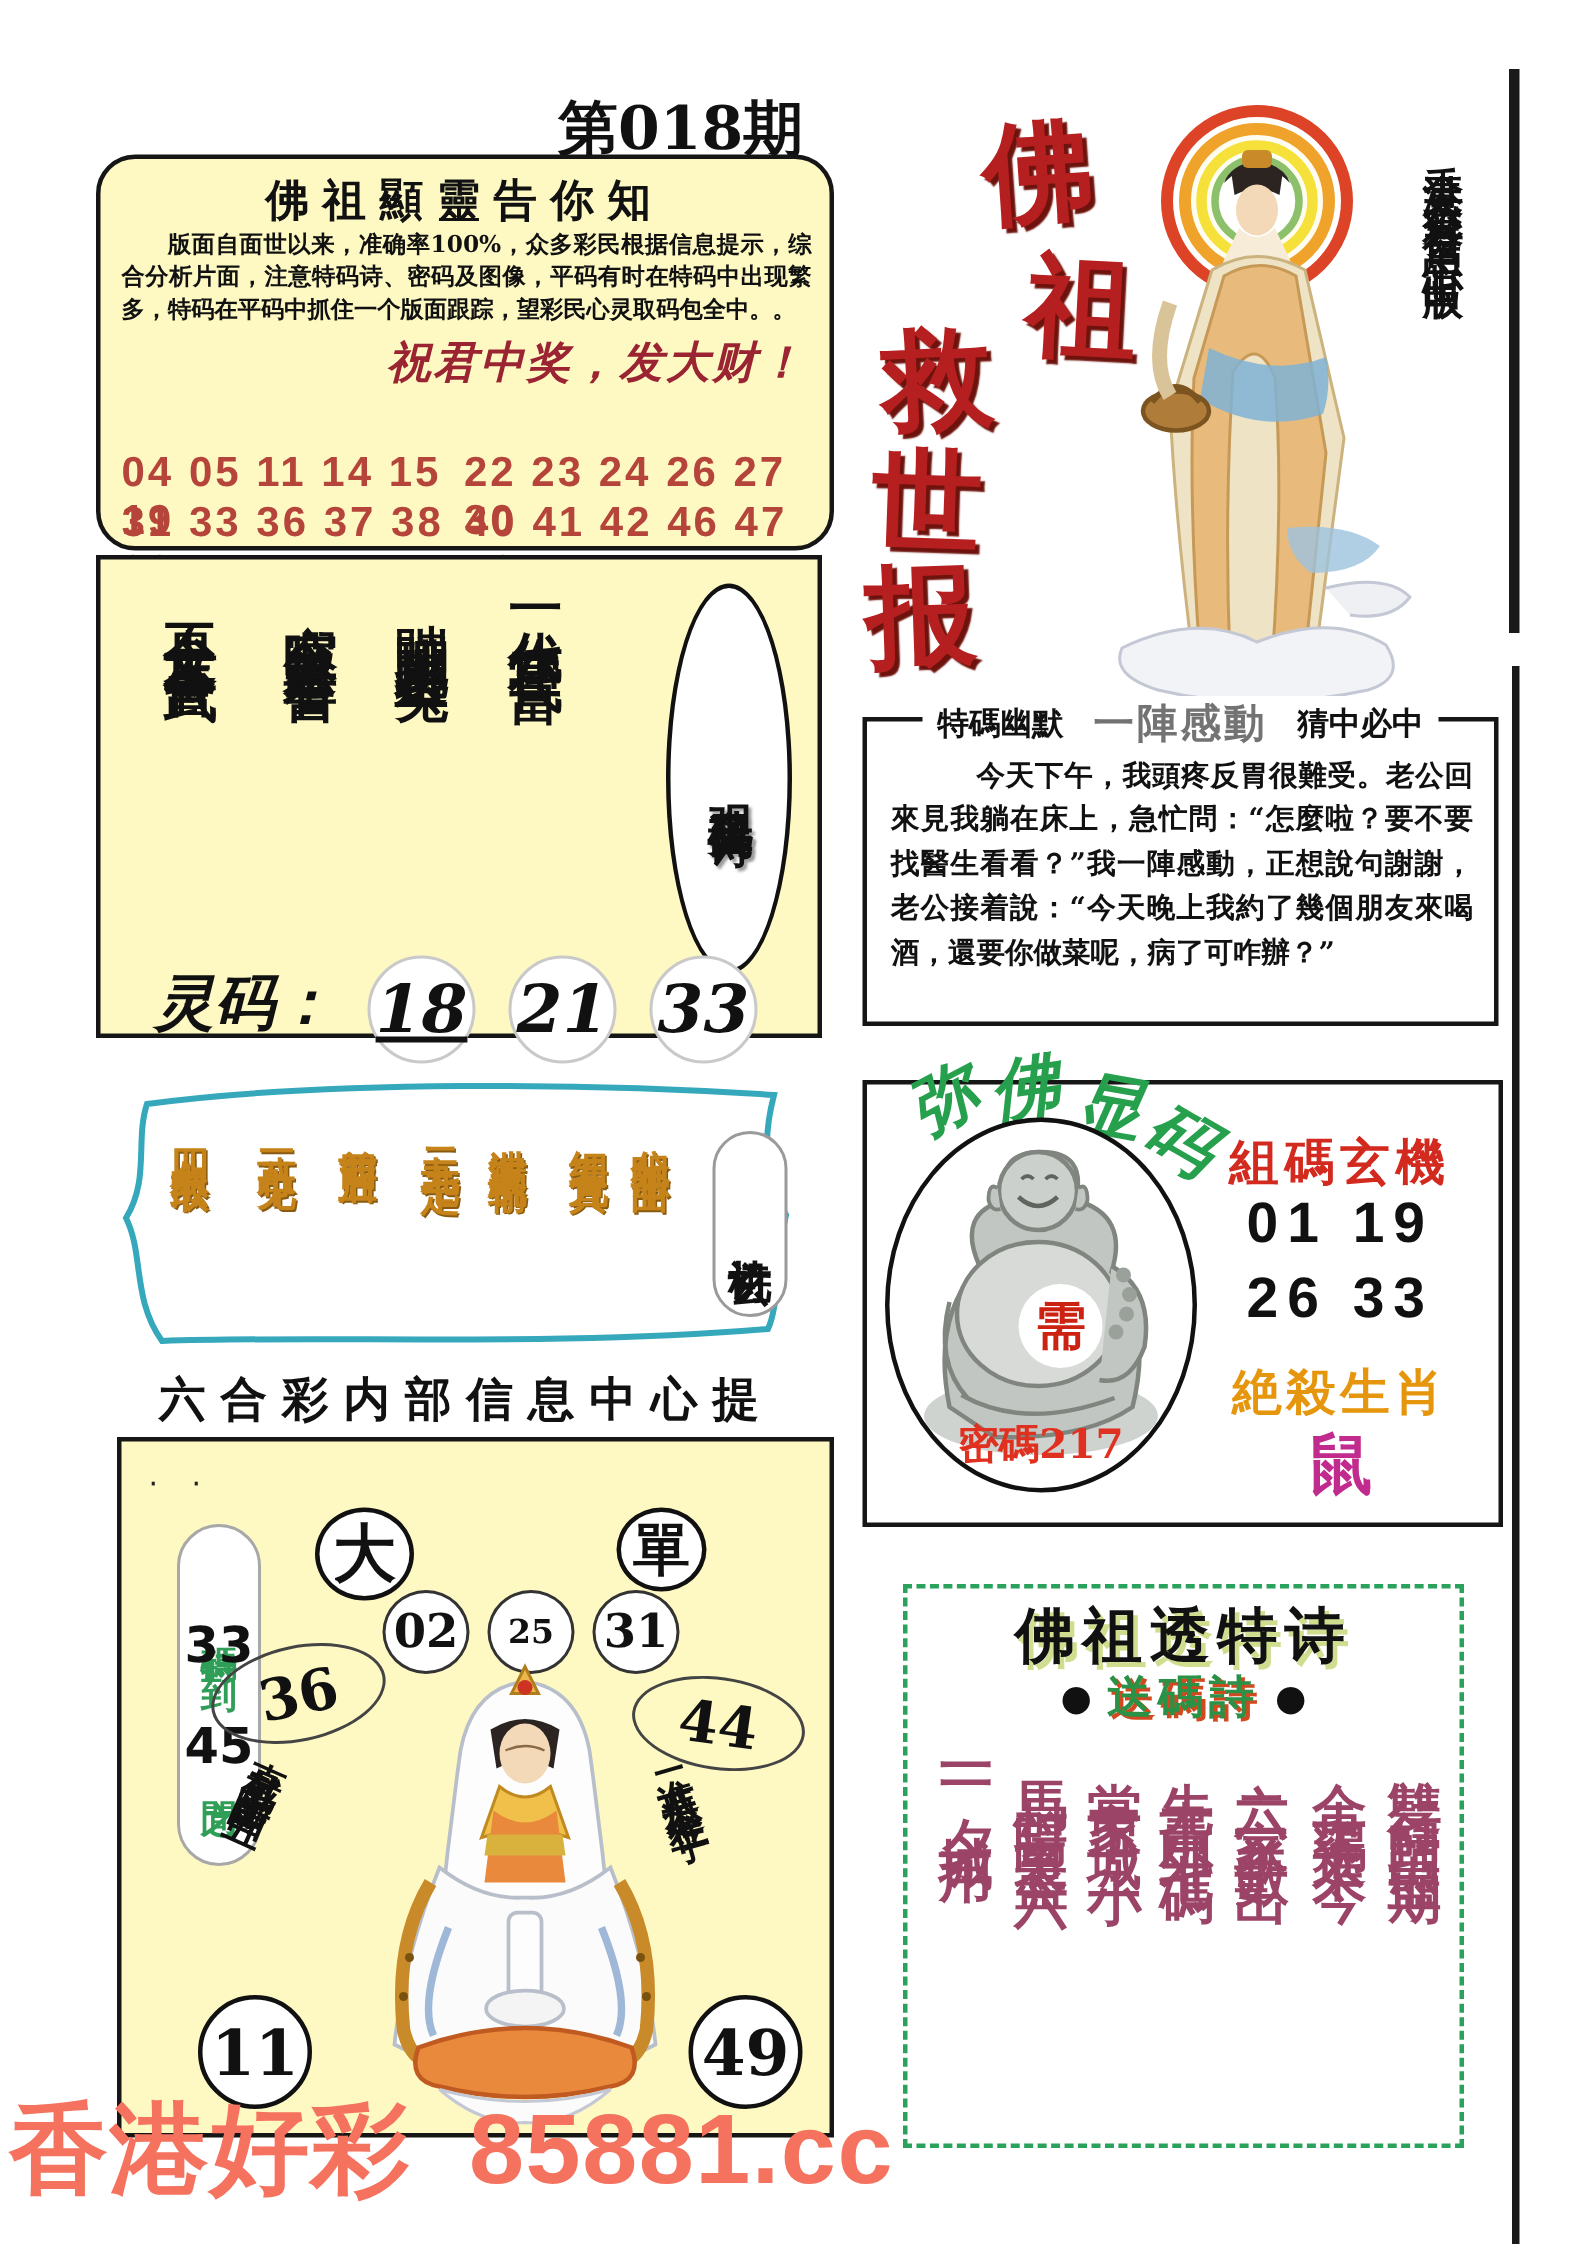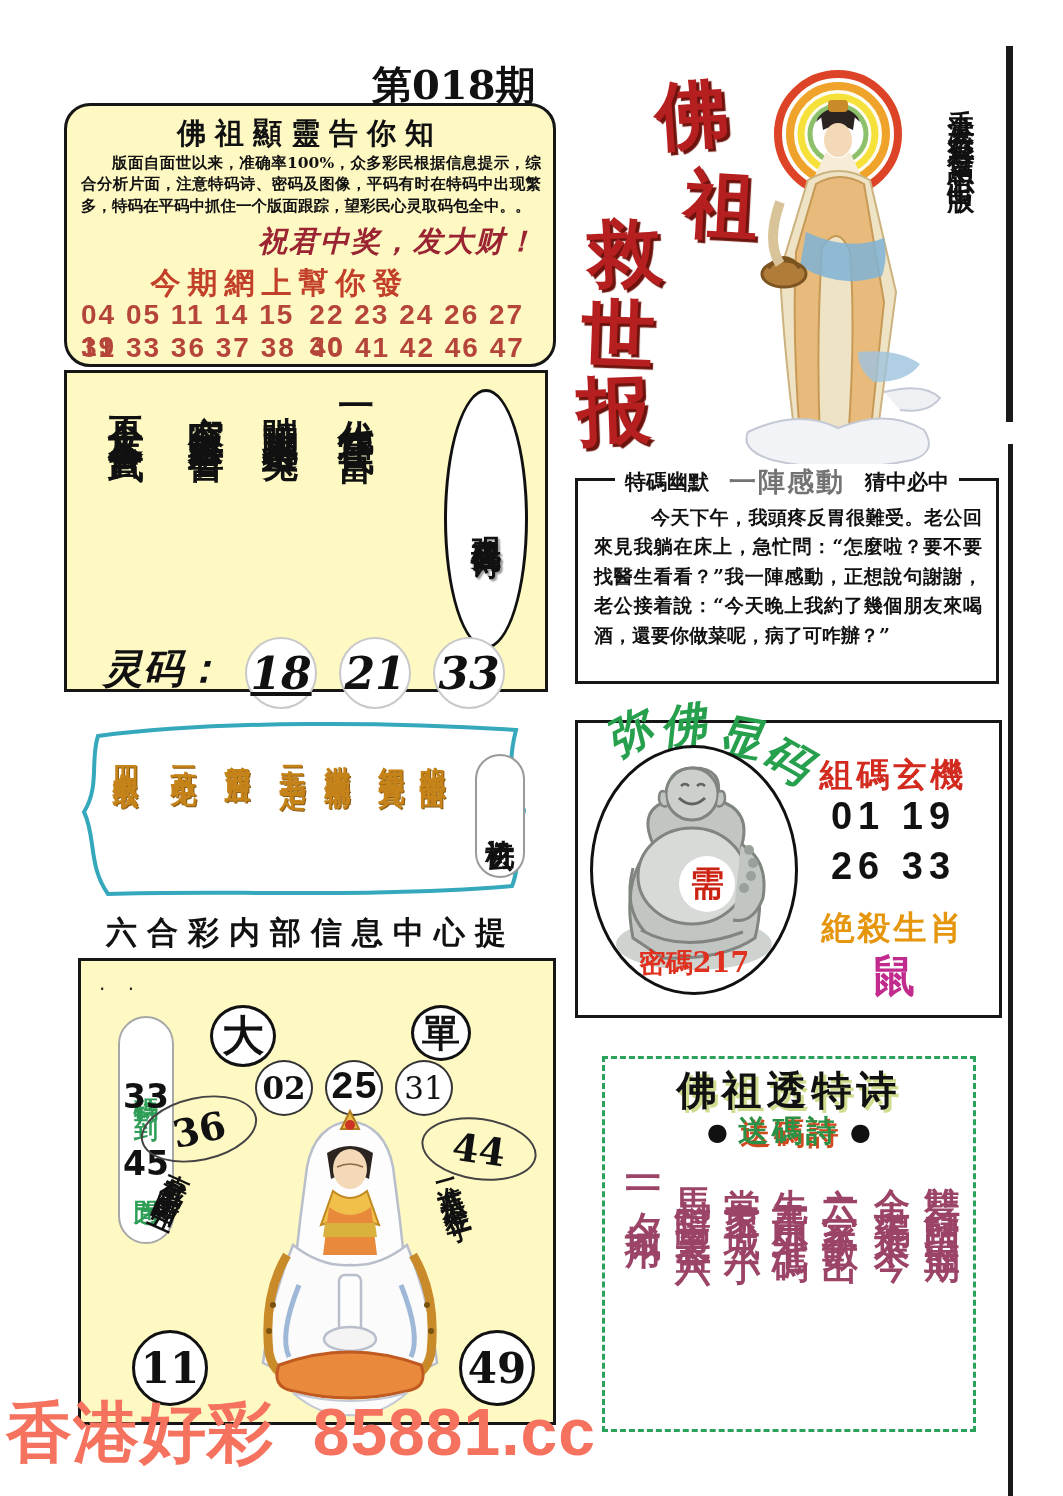--- a/index.html
+++ b/index.html
@@ -106,21 +106,20 @@
 <body>
 
 <div id="page">
 
   <div class="abs serif" style="left:372px;top:58px;font-size:40px;font-weight:bold;">第018期</div>
 
   <div class="abs box announce">
     <div class="abs serif announce-title">佛祖顯靈告你知</div>
     <div class="abs serif announce-body">版面自面世以来，准确率100%，众多彩民根据信息提示，综合分析片面，注意特码诗、密码及图像，平码有时在特码中出现繁多，特码在平码中抓住一个版面跟踪，望彩民心灵取码包全中。。</div>
     <div class="abs serif announce-wish">祝君中奖，发大财！</div>
-    <div class="abs serif announce-sub">今期網上幫你發</div>
     <div class="abs numrow" style="top:193px;">
       <span>04 05 11 14 15 19</span>
       <span>22 23 24 26 27 30</span>
     </div>
     <div class="abs numrow" style="top:226px;">
       <span>31 33 36 37 38 39</span>
       <span>40 41 42 46 47 48</span>
     </div>
   </div>
 
@@ -241,22 +240,22 @@
       <span class="n">33</span>
       <span class="g">到</span>
       <span class="n">45</span>
       <span class="g v">之間</span>
     </div>
 
     <div class="abs circle serif lblcircle" style="left:129px;top:44px;width:66px;height:62px;font-size:42px;">大</div>
     <div class="abs circle serif lblcircle" style="left:330px;top:44px;width:60px;height:56px;font-size:38px;">單</div>
 
     <div class="abs circle numcircle serif" style="left:174px;top:99px;width:58px;height:56px;font-size:31px;font-weight:bold;">02</div>
-    <div class="abs circle numcircle serif" style="left:244px;top:99px;width:58px;height:56px;font-size:39px;font-weight:bold;font-family:Liberation Mono, monospace;">25</div>
-    <div class="abs circle numcircle serif" style="left:314px;top:99px;width:58px;height:56px;font-size:31px;font-weight:normal;">31</div>
+    <div class="abs circle numcircle serif" style="left:244px;top:99px;width:58px;height:56px;font-size:22px;font-weight:bold;">25</div>
+    <div class="abs circle numcircle serif" style="left:314px;top:99px;width:58px;height:56px;font-size:31px;font-weight:bold;">31</div>
 
     <div class="abs ell" style="left:59px;top:136px;width:118px;height:64px;transform:rotate(-12deg);">36</div>
     <div class="abs ell" style="left:340px;top:157px;width:116px;height:62px;transform:rotate(8deg);">44</div>
 
     <div class="abs" style="left:148px;top:134px;width:242px;height:326px;">
       <svg width="242" height="326" viewBox="0 0 242 326">
         <path d="M121 26 Q86 30 78 72 Q70 130 64 190 L178 190 Q172 130 164 72 Q156 30 121 26Z" fill="#fdfdfd" stroke="#b9bfca" stroke-width="2.5"></path>
         <path d="M98 58 Q121 44 144 58 L140 84 Q121 74 102 84Z" fill="#2c2420"></path>
         <path d="M112 34 L130 34 L121 16 Z" fill="#e9b74a" stroke="#b07c1e" stroke-width="2"></path>
         <circle cx="121" cy="30" r="5" fill="#cc3322"></circle>

